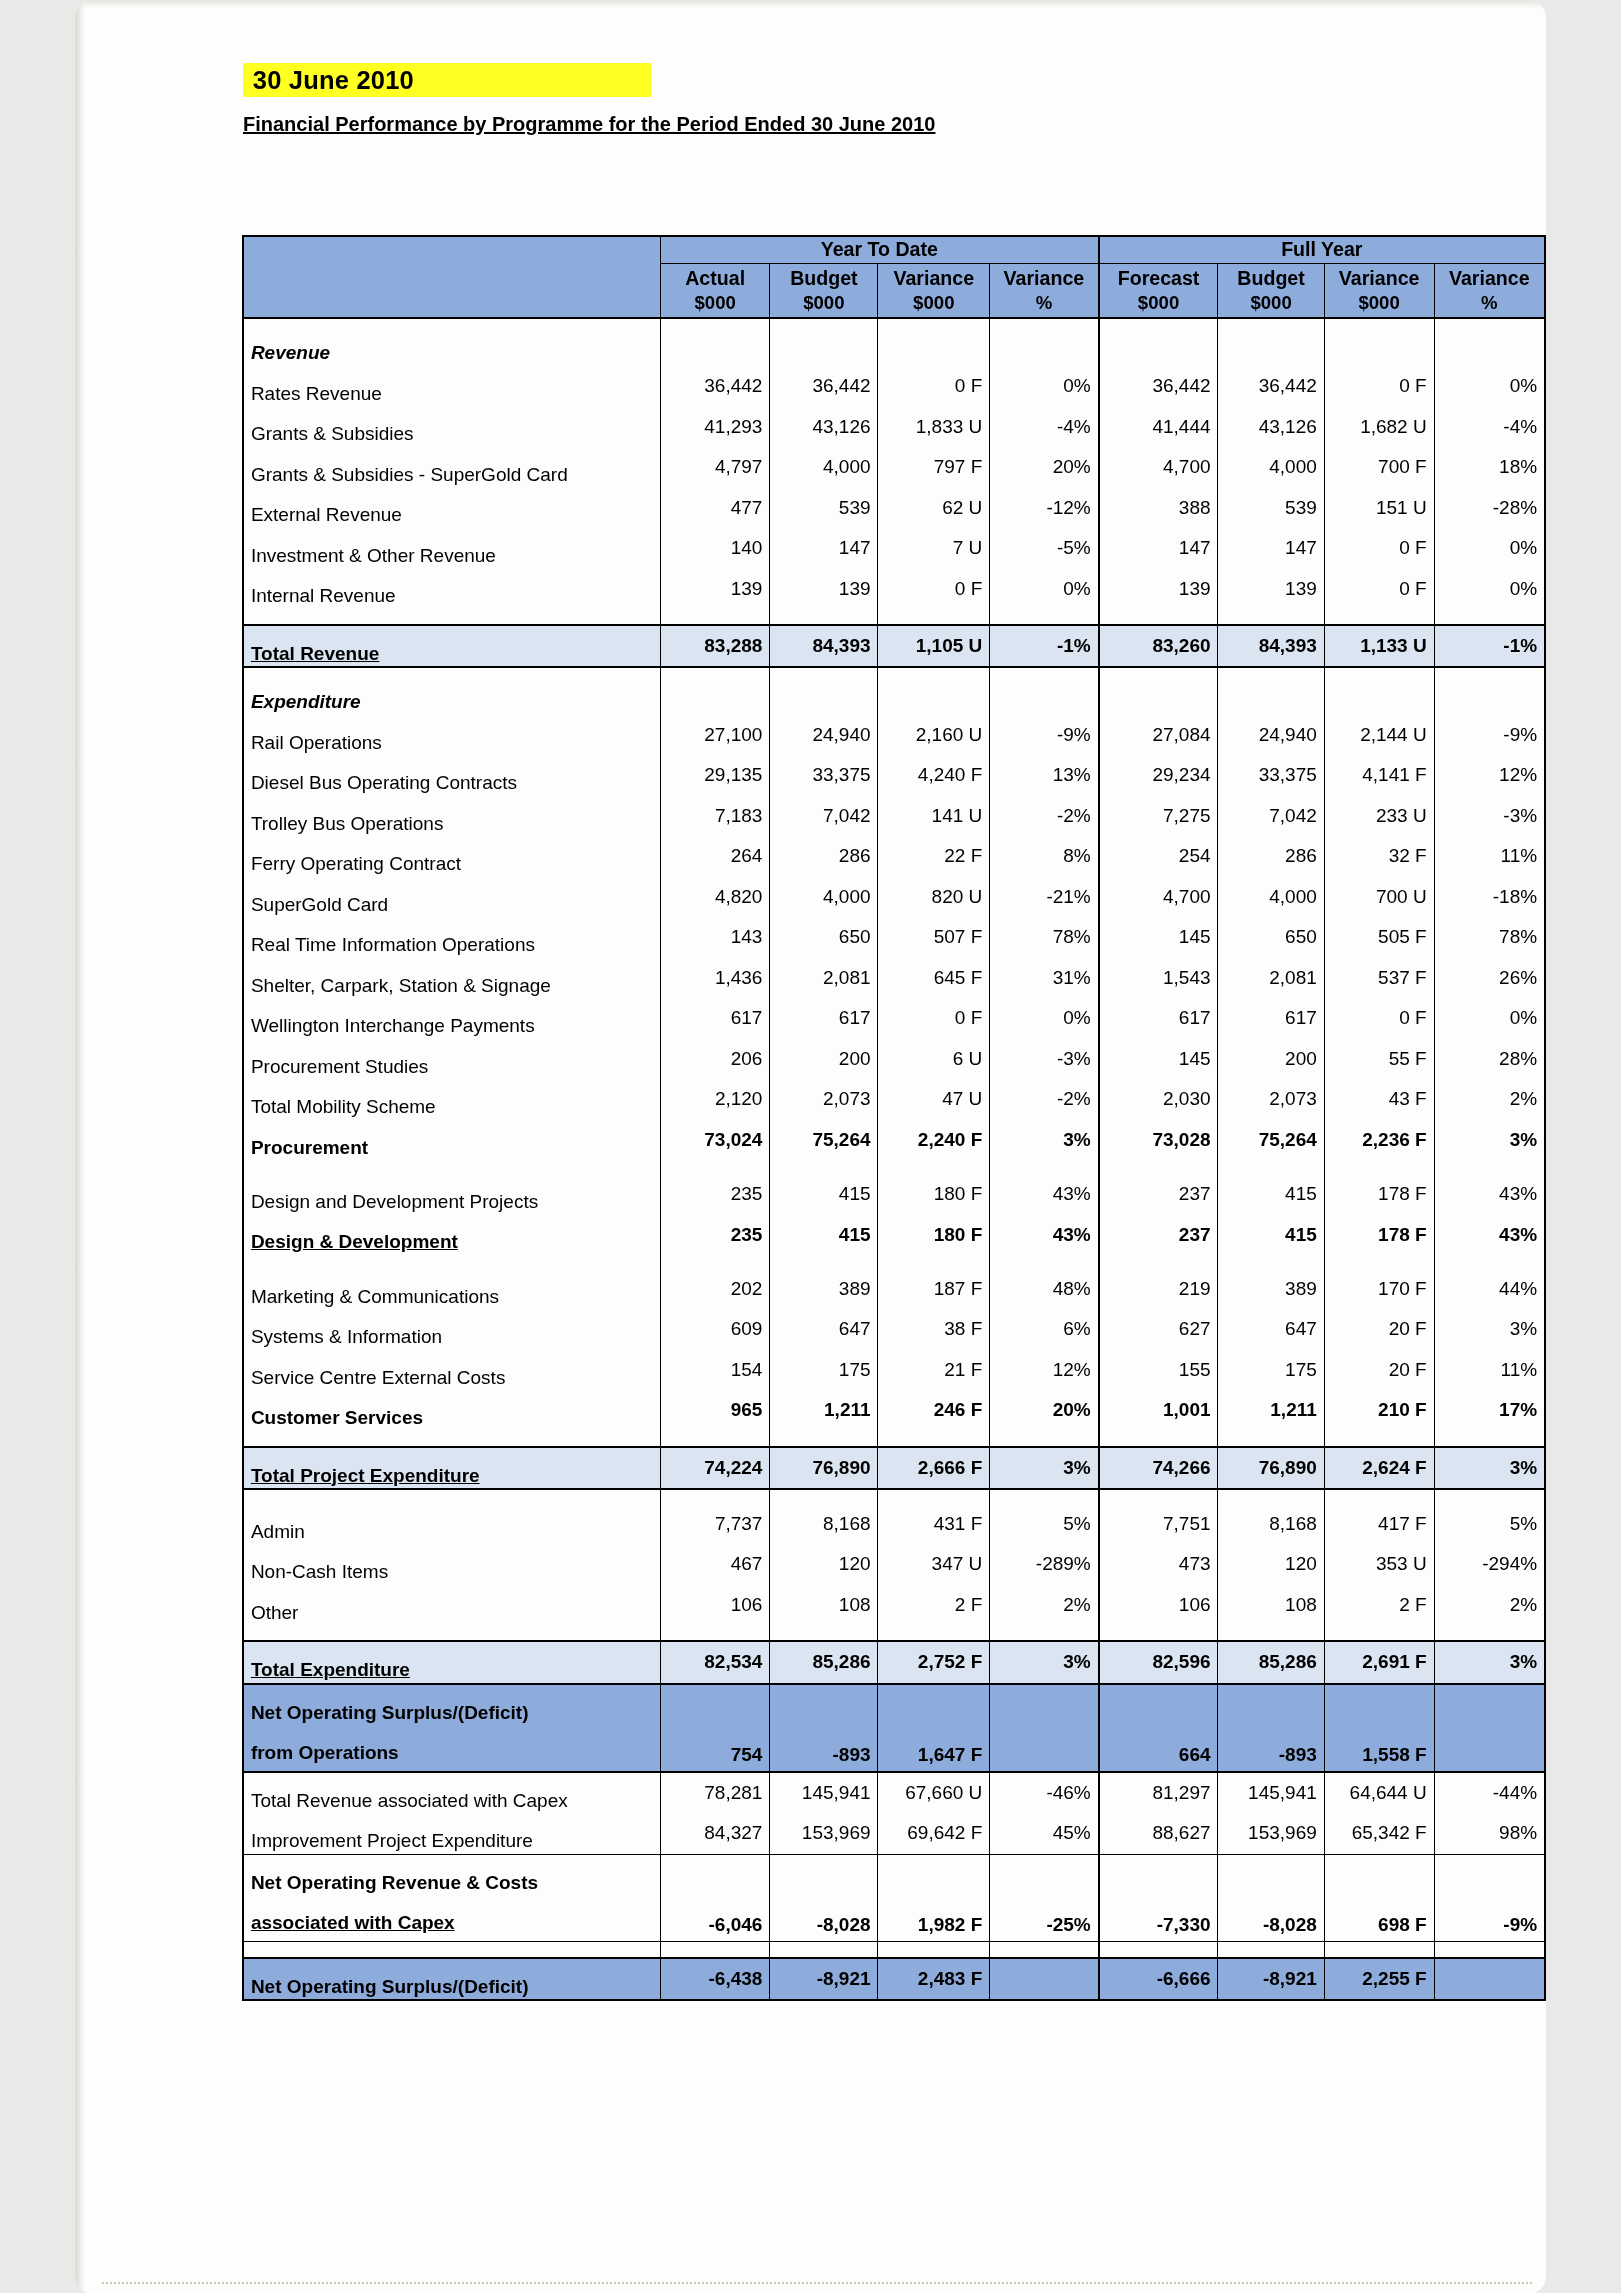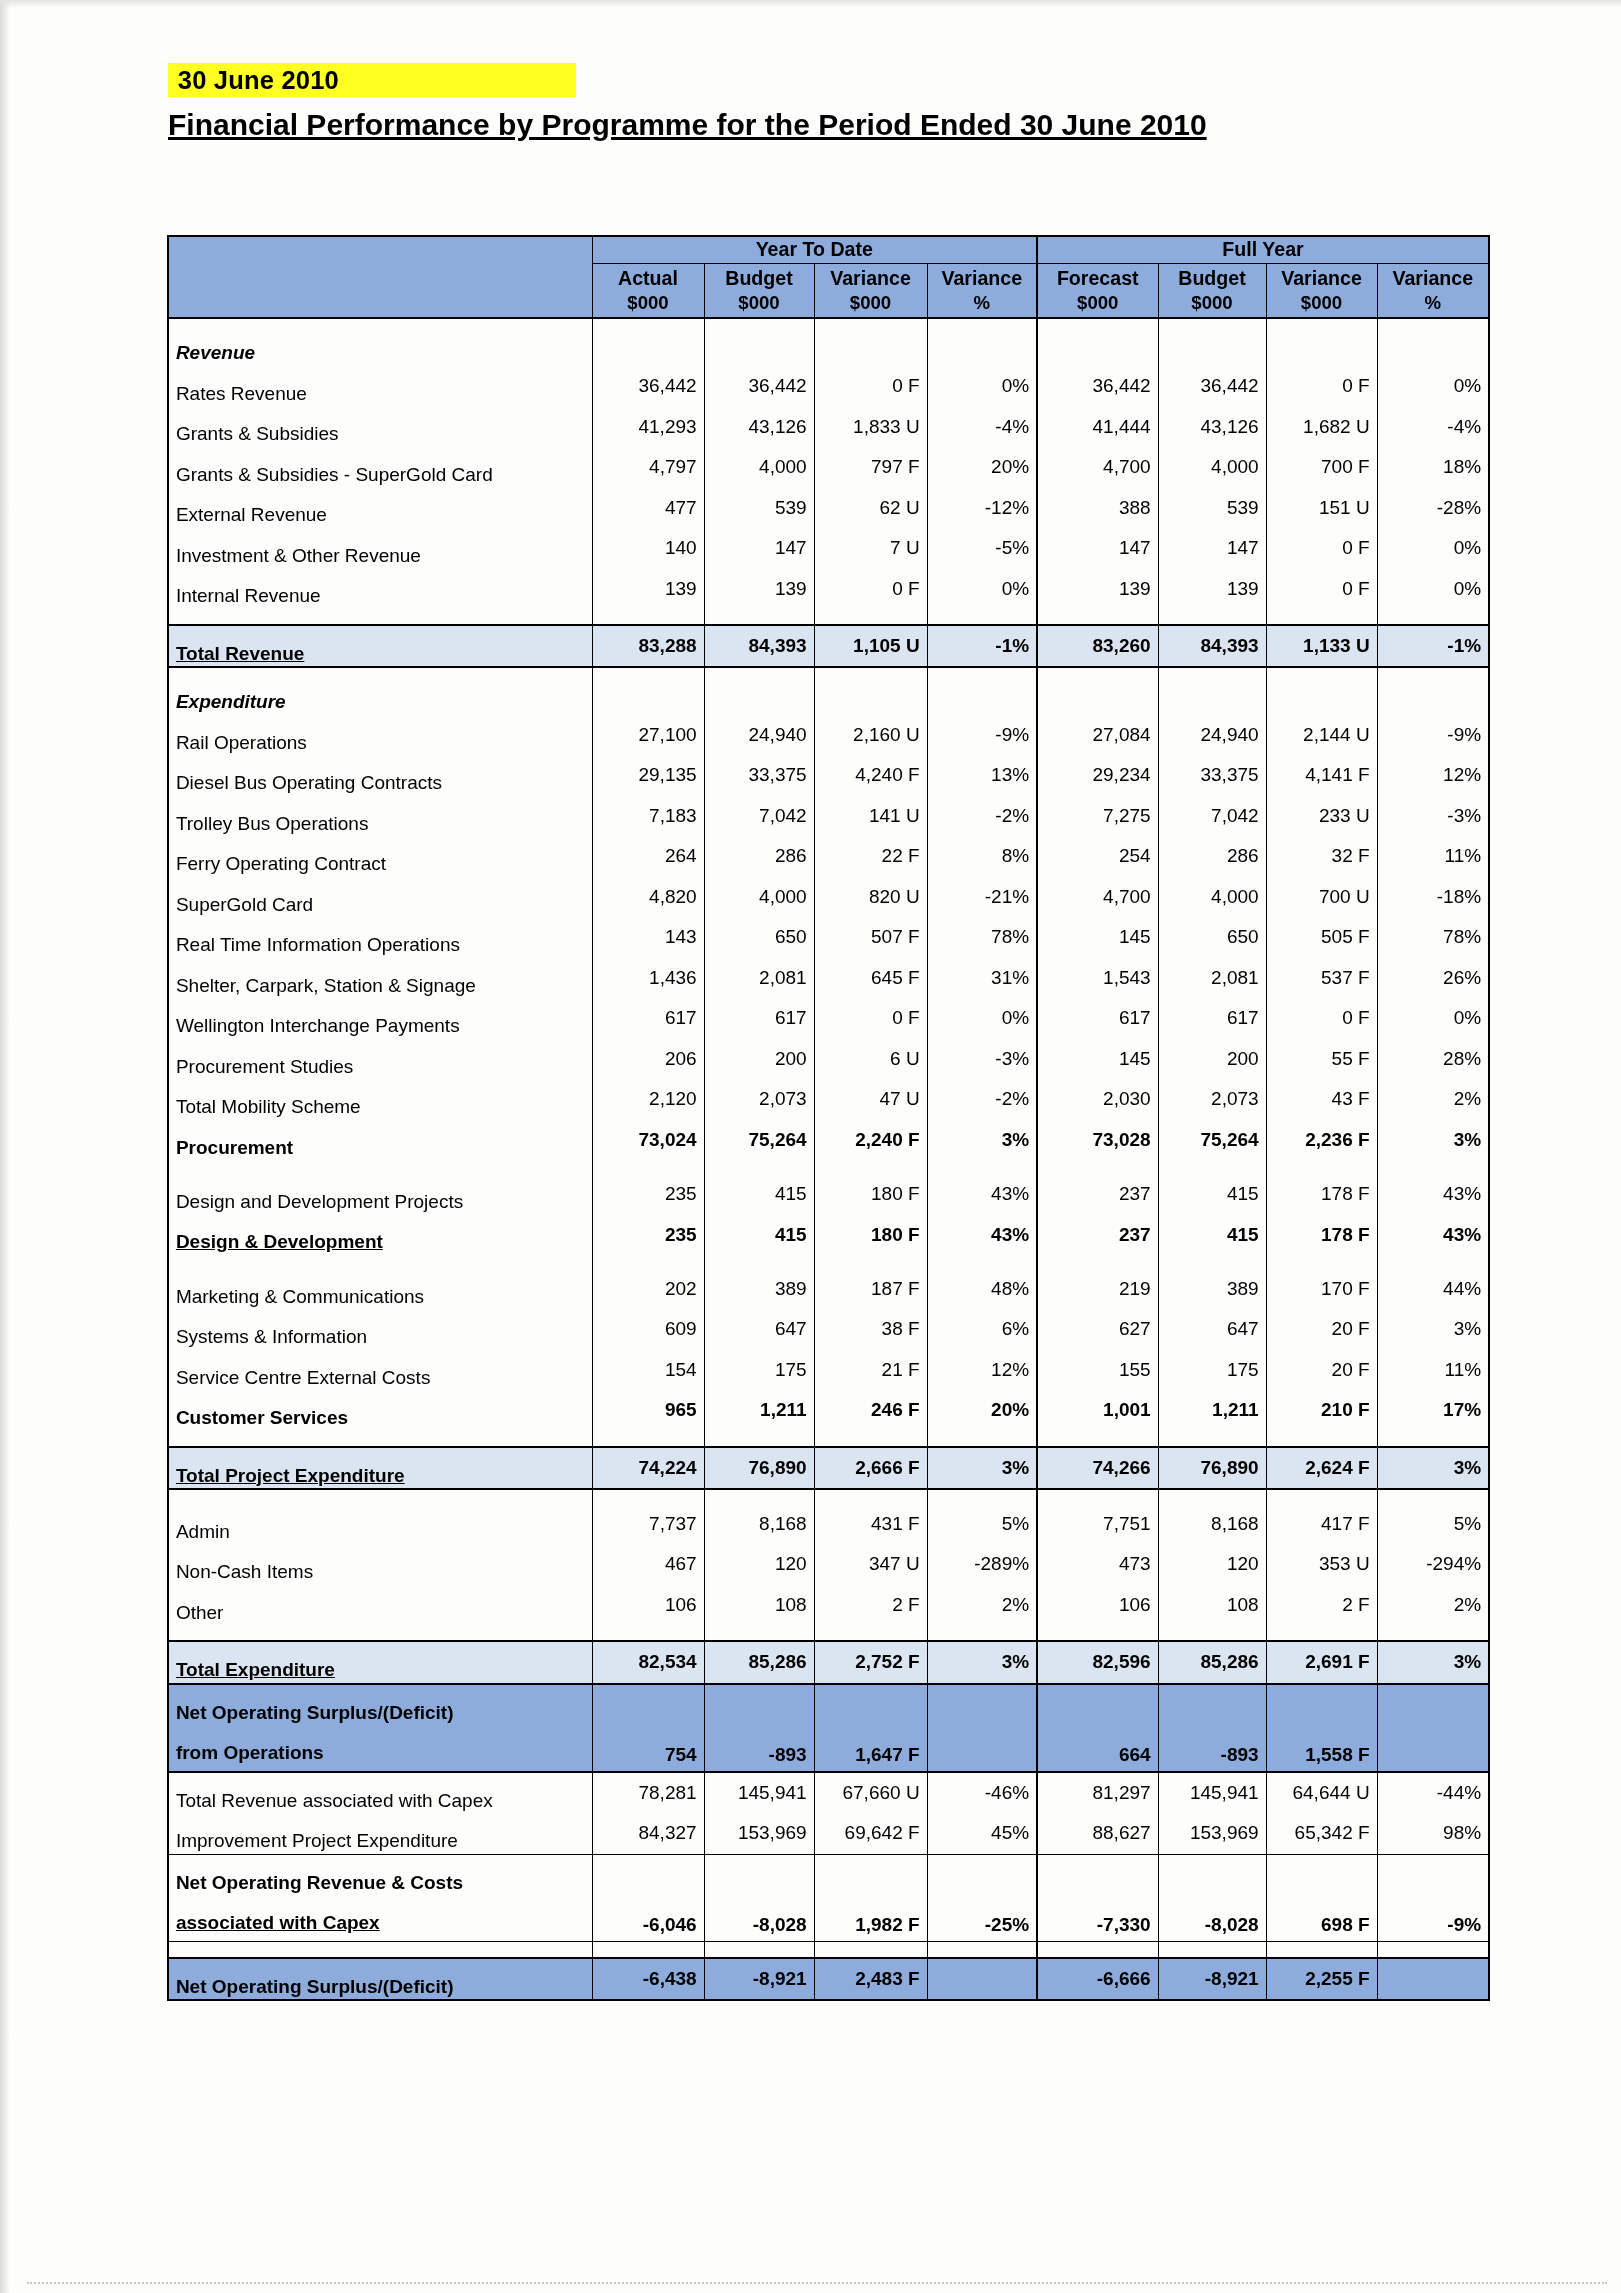--- a/index.html
+++ b/index.html
@@ -1,19 +1,19 @@
 <!DOCTYPE html>
 <html style="--header-blue: #8dabdb; --total-blue: #dbe5f1; --net-blue: #8dabdb; --highlight-yellow: #ffff22;"><head>
 <meta charset="utf-8">
 <style>
   html,body { margin:0; padding:0; background:#e9e9e7; }
   .page {
-    position:relative; width:1621px; height:2294px; margin:0 auto;
+    position:relative; width:1471px; height:2294px; margin:0 auto;
     background:#fdfdfc; overflow:hidden;
-    font-family:"Liberation Sans", sans-serif; color:#000;
+    font-family:"Liberation Sans", sans-serif; color:#000;border-radius:18px;
   }
   .scan-edge-left {
     position:absolute; left:0; top:0; width:9.8px; height:100%;
     background:linear-gradient(to right, #d9d9d6, rgba(255,255,255,0)); 
   }
   .scan-edge-top {
     position:absolute; left:0; top:0; width:100%; height:7.8px;
     background:linear-gradient(to bottom, #e3e3e0, rgba(255,255,255,0));
   }
   .scan-dots-bottom {
@@ -22,21 +22,21 @@
   }
 
   .date-banner {
     position:absolute; left:168px; top:63px; width:408px; height:34px;
     background:var(--highlight-yellow, #ffff22);
     font-size:25.5px; font-weight:bold; line-height:34px;
     padding-left:9.8px; box-sizing:border-box; letter-spacing:0.2px;
   }
   .title-block { position:absolute; left:168px; top:110px; }
   .title-line1 { font-size:24.5px; font-weight:bold; line-height:29px; }
-  .title-line2 { font-size:30px; font-weight:bold; line-height:29px; text-decoration:underline; }
+  .title-line2 { font-size:20px; font-weight:bold; line-height:29px; text-decoration:underline; }
 
   .table-wrap { position:absolute; left:167px; top:235px; }
   table.fin {
     border-collapse:collapse; table-layout:fixed;
     border:2.9px solid #000;
   }
   table.fin th, table.fin td {
     padding:0 6.9px; font-size:19px; overflow:hidden; white-space:nowrap;
     box-sizing:border-box;
   }

